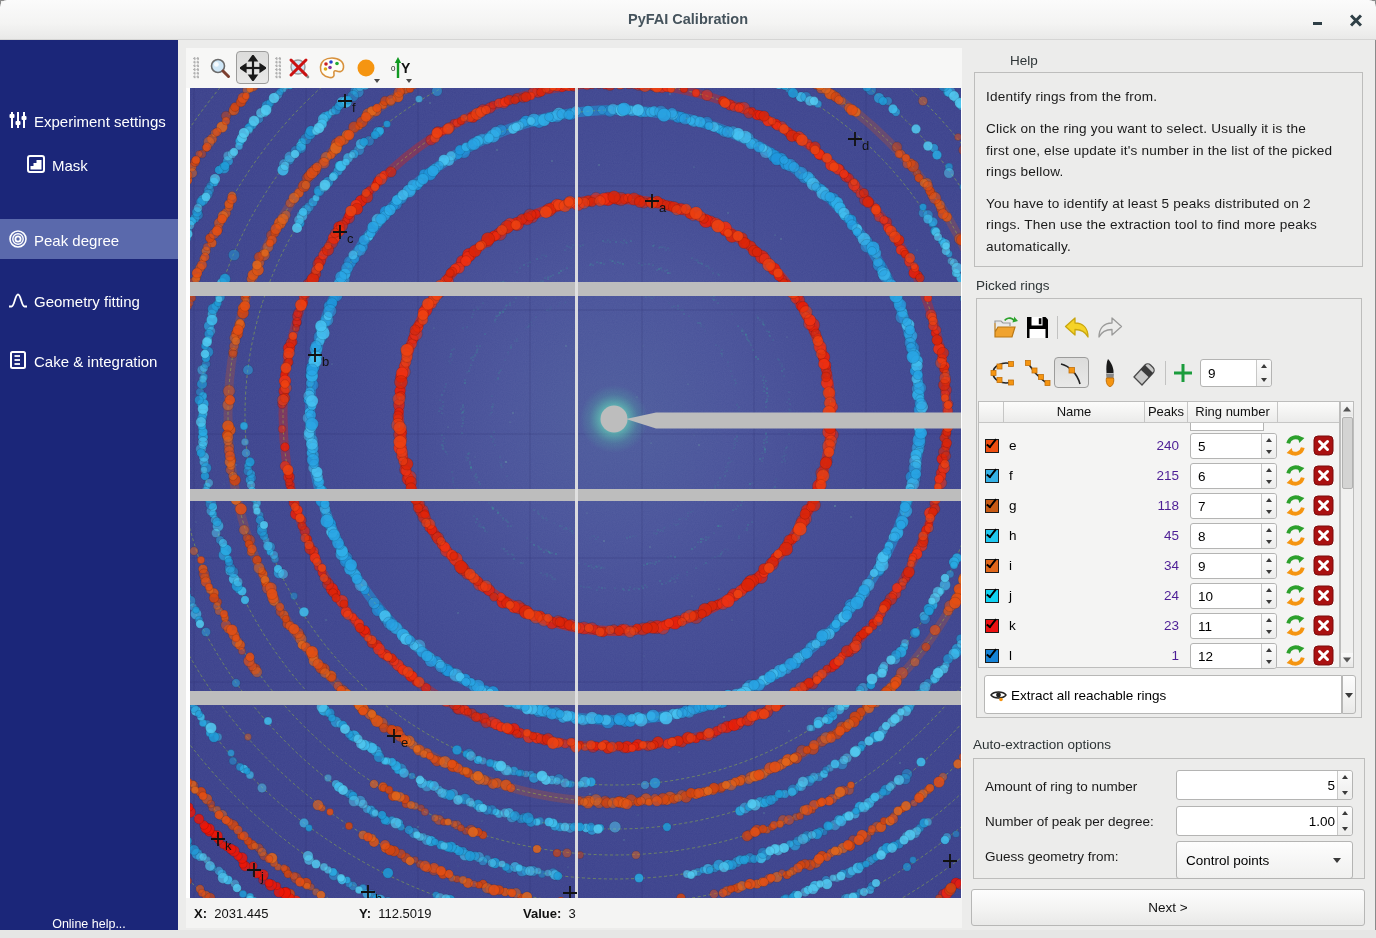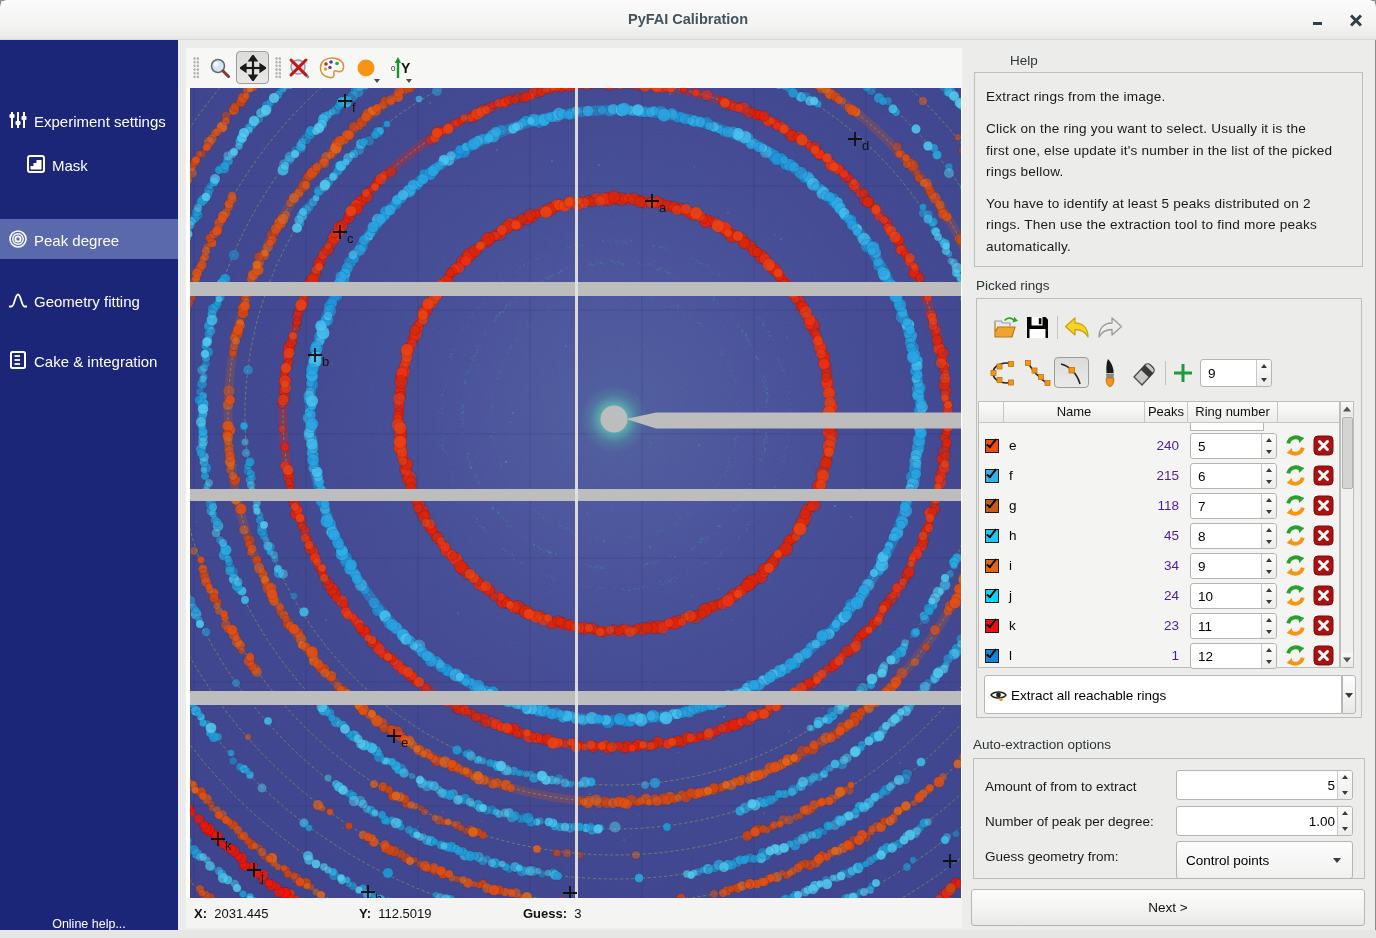--- a/index.html
+++ b/index.html
@@ -4090,29 +4090,29 @@
           <text x="71" y="793" font-size="13" fill="#111">j</text>
           <path d="M171 804 h14 M178 797 v14" stroke="#111" stroke-width="1.8"></path>
           <text x="185" y="815" font-size="13" fill="#111">h</text>
           <path d="M373 805 h14 M380 798 v14" stroke="#111" stroke-width="1.8"></path>
           <path d="M753 773 h14 M760 766 v14" stroke="#111" stroke-width="1.8"></path>
         </g>
       </svg></div>
   <div id="pstatus">
     <span style="left:8px;"><b>X:</b>&nbsp; 2031.445</span>
     <span style="left:173px;"><b>Y:</b>&nbsp; 112.5019</span>
-    <span style="left:337px;"><b>Guess:</b>&nbsp; 3</span>
+    <span style="left:337px;"><b>Value:</b>&nbsp; 3</span>
   </div>
 </div>
 <div id="bottomstrip"></div>
 
 <div class="rp-label" style="left:990px; top:53px;margin-left:20px;">Help</div>
 <div class="gbox" style="left:974px; top:72px; width:389px; height:195px;"></div>
 <div class="helptext">
-  <p>Extract rings from the image.</p>
+  <p>Identify rings from the from.</p>
   <p>Click on the ring you want to select. Usually it is the<br>first one, else update it's number in the list of the picked<br>rings bellow.</p>
   <p>You have to identify at least 5 peaks distributed on 2<br>rings. Then use the extraction tool to find more peaks<br>automatically.</p>
 </div>
 <div class="rp-label" style="left:976px; top:278px;">Picked rings</div>
 <div class="gbox" style="left:976px; top:298px; width:386px; height:420px;"></div>
 
 <svg style="position:absolute; left:992px; top:315px;" width="26" height="26" viewBox="0 0 26 26">
   <path d="M3 8 L3 22 L20 22 L23 12 L6 12 L3 17 Z" fill="#f0a32f" stroke="#b97817" stroke-width="1.2"></path>
   <path d="M3 8 L3 6 L9 6 L11 8 L18 8 L18 11" fill="#e8e8e8" stroke="#999" stroke-width="1.2"></path>
   <path d="M12 5 C15 1.5 19 1.5 22 4 L22 1.5 L26 6 L20.5 7.5 L21 5.5 C18.5 3.5 15.5 3.5 13.5 6 Z" fill="#2da32d"></path>
@@ -4435,21 +4435,21 @@
   <circle cx="8.5" cy="7" r="2.4" fill="#222"></circle>
   <circle cx="11" cy="11.5" r="1.8" fill="#f59511"></circle>
 </svg>
 <div style="position:absolute; left:1011px; top:688px; font-size:13.5px; color:#000;">Extract all reachable rings</div>
 <div class="gbutton" style="left:1342px; top:675px; width:14px; height:39px; border-radius:0 3px 3px 0;">
   <div style="position:absolute; left:50%; top:50%; margin:-2px 0 0 -4px; width:0; height:0; border-left:4px solid transparent; border-right:4px solid transparent; border-top:5px solid #3a3a3a;"></div>
 </div>
 
 <div class="rp-label" style="left:973px; top:737px;">Auto-extraction options</div>
 <div class="gbox" style="left:973px; top:758px; width:392px; height:121px;"></div>
-<div class="flabel" style="left:985px; top:779px;">Amount of from to extract</div>
+<div class="flabel" style="left:985px; top:779px;">Amount of ring to number</div>
 <div class="spinbox" style="left:1176px; top:770px; width:177px; height:30px;">
   <div class="valr">5</div>
     <div class="sparr">
       <i class="up"></i>
       <i class="dn"></i>
     </div>
 </div>
 <div class="flabel" style="left:985px; top:814px;">Number of peak per degree:</div>
 <div class="spinbox" style="left:1176px; top:806px; width:177px; height:30px;">
   <div class="valr">1.00</div>

